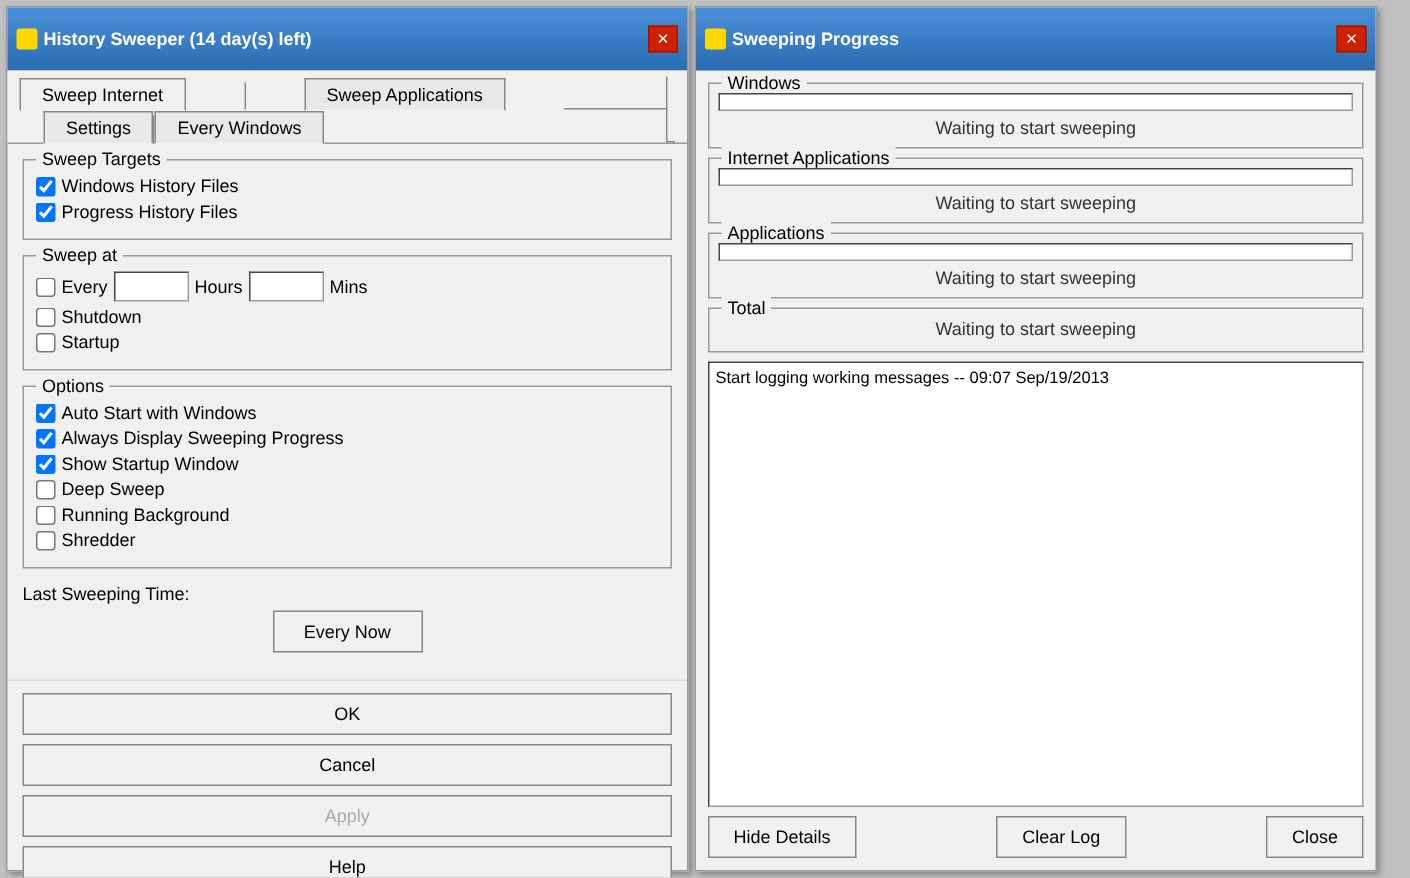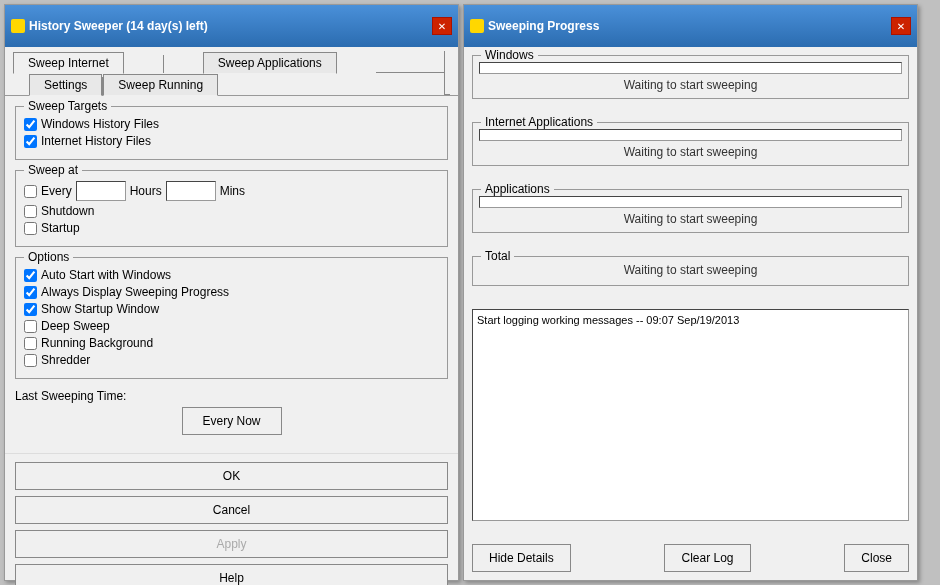--- a/index.html
+++ b/index.html
@@ -164,21 +164,20 @@
       justify-content: space-between;
       flex-direction: column;
     }
 
     
     .right-content {
       padding: 8px;
       flex: 1;
       display: flex;
       flex-direction: column;
-      gap: 17px;
     }
 
     .progress-group {
       border: 1px solid #999;
       margin-bottom: 6px;
       padding: 4px 6px 6px;
       position: relative;
     }
 
     .progress-group-title {
@@ -256,39 +255,39 @@
     <div style="display:flex; flex-direction:column; flex:1;">
       <div style="display:flex;gap:39px;">
         <div class="window-tab active">Sweep Internet</div>
         <div style="width:1px; background:#888; margin: 4px 0 0;"></div>
         <div class="window-tab">Sweep Applications</div>
         <div style="flex:1; border-bottom:1px solid #888; margin-top:0;"></div>
       </div>
       <div style="display:flex;padding-left:16px;">
         <div class="window-tab">Settings</div>
         <div style="width:1px; background:#888; margin: 4px 0 0;"></div>
-        <div class="window-tab">Sweep Running</div>
+        <div class="window-tab">Every Windows</div>
         <div style="flex:1;"></div>
       </div>
     </div>
     <div style="width:6px; border-left:1px solid #888; border-bottom:1px solid #888;"></div>
   </div>
 
   <div class="content">
 
     <div class="group-box">
       <span class="group-box-title">Sweep Targets</span>
       <div class="group-box-content">
         <div class="checkbox-row">
           <input type="checkbox" checked="" style="">
           <label>Windows History Files</label>
         </div>
         <div class="checkbox-row">
           <input type="checkbox" checked="" style="">
-          <label>Internet History Files</label>
+          <label>Progress History Files</label>
         </div>
       </div>
     </div>
 
     <div class="group-box">
       <span class="group-box-title">Sweep at</span>
       <div class="group-box-content">
         <div class="checkbox-row">
           <input type="checkbox" style="">
           <label>Every</label>

